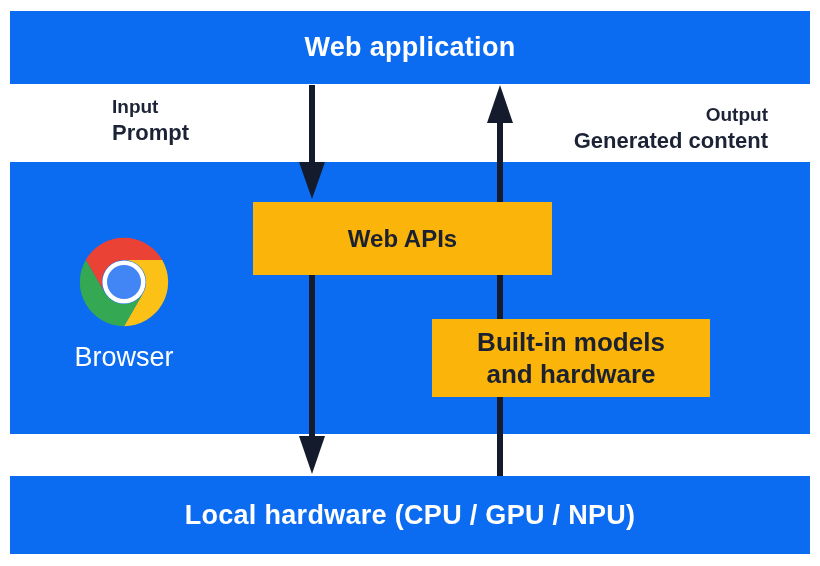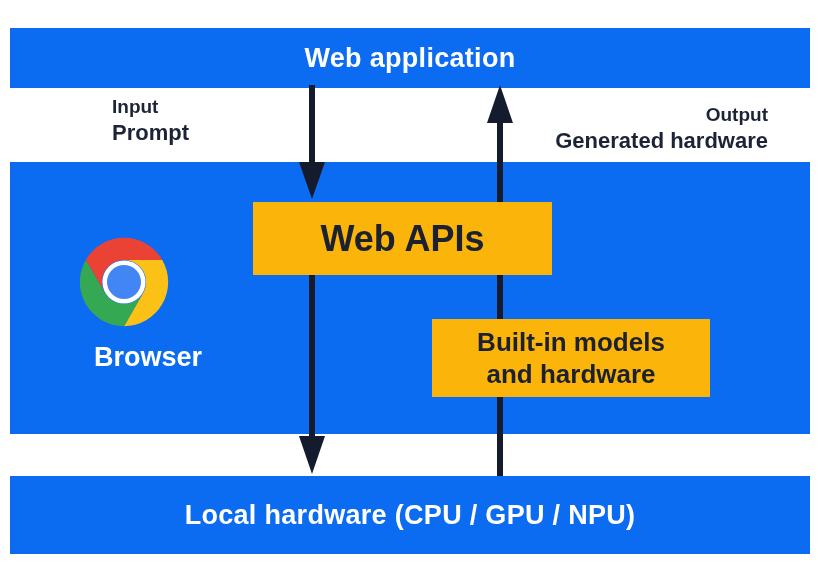--- a/index.html
+++ b/index.html
@@ -10,21 +10,21 @@
     font-family:"Liberation Sans", sans-serif;
     overflow:hidden;
   }
   
   .layer {
     position:absolute; left:10px; width:800px;
     background:#0b6cf2;
     display:flex; align-items:center; justify-content:center;
     z-index:1;
   }
-  .layer-top    { top:28px;  height:60px; }
+  .layer-top    { top:11px;  height:73px; }
   .layer-middle { top:162px; height:272px; }
   .layer-bottom { top:476px; height:78px; }
   .layer-title {
     color:#ffffff; font-weight:bold; font-size:27px; letter-spacing:0.3px;
   }
   
   .io-block { position:absolute; top:95px; z-index:1; color:#1c2336; }
   .io-left  { left:112px; text-align:left; }
   .io-right { right:52px; text-align:right;margin-top:8px; }
   .io-caption { font-size:19px; line-height:24px; font-weight:bold; }
@@ -34,47 +34,47 @@
     position:absolute; left:0; top:0; z-index:2; pointer-events:none;
   }
   
   .ybox {
     position:absolute; z-index:3;
     background:#fbb409;
     display:flex; flex-direction:column; align-items:center; justify-content:center;
     text-align:center;
     color:#1b2130; font-weight:bold;
   }
-  .ybox-webapis { left:253px; top:202px; width:299px; height:73px; font-size:36px; }
+  .ybox-webapis { left:253px; top:202px; width:299px; height:73px; font-size:24px; }
   .ybox-builtin { left:432px; top:319px; width:278px; height:78px; font-size:26px; line-height:32px; }
   
   .chrome-badge {
     position:absolute; left:78px; top:236px; width:92px; height:92px; z-index:3;
   }
   .browser-label {
-    position:absolute; left:22px; top:342px; width:180px; z-index:3;
-    text-align:right; color:#ffffff; font-weight:bold; font-size:27px;
+    position:absolute; left:34px; top:342px; width:180px; z-index:3;
+    text-align:center; color:#ffffff; font-weight:normal; font-size:27px;
   }
 </style>
 </head>
 <body>
 
 <div class="canvas">
 
   <div class="layer layer-top">
     <span class="layer-title">Web application</span>
   </div>
 
   <div class="io-block io-left">
     <div class="io-caption">Input</div>
     <div class="io-value">Prompt</div>
   </div>
   <div class="io-block io-right">
     <div class="io-caption">Output</div>
-    <div class="io-value">Generated hardware</div>
+    <div class="io-value">Generated content</div>
   </div>
 
   <div class="layer layer-middle"></div>
 
   <svg class="arrows" width="820" height="566" viewBox="0 0 820 566" aria-hidden="true">
     <g fill="#141b2d">
       <rect x="309" y="85" width="6" height="82"></rect>
       <polygon points="299,162 325,162 312,199"></polygon>
       <rect x="309" y="272" width="6" height="166"></rect>
       <polygon points="299,436 325,436 312,474"></polygon>

